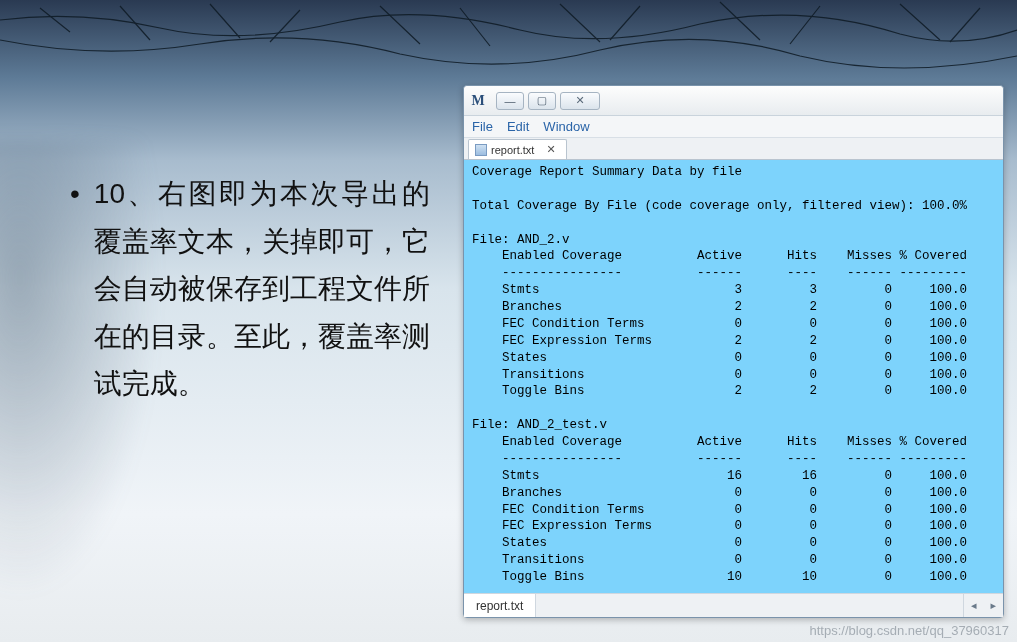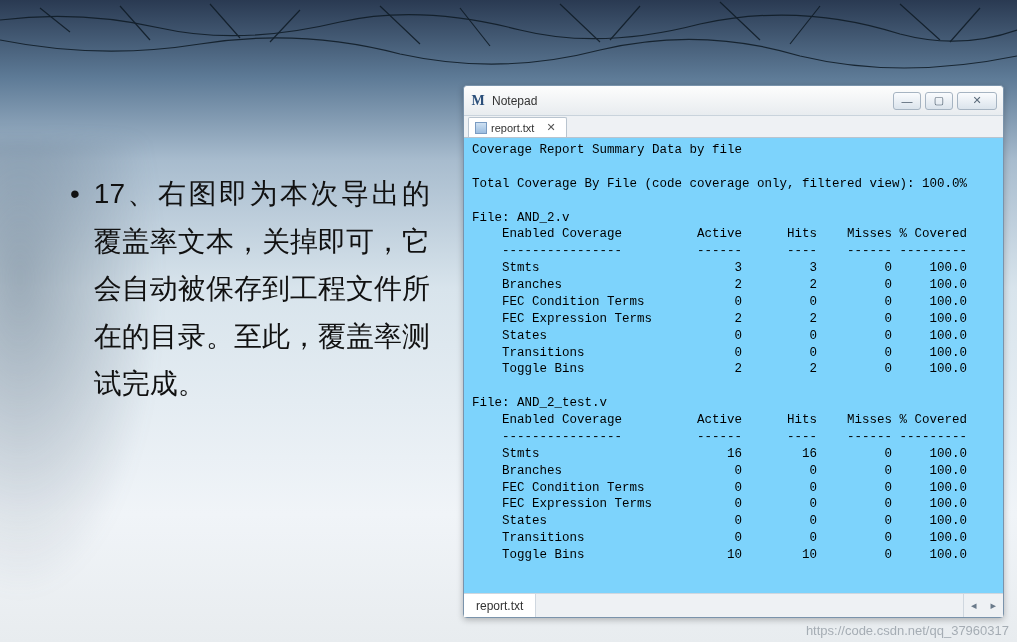--- a/index.html
+++ b/index.html
@@ -113,39 +113,43 @@
       <path d="M40 8 L70 32 M120 6 L150 40 M210 4 L240 38 M300 10 L270 42 M380 6 L420 44 M460 8 L490 46 M560 4 L600 42 M640 6 L610 40 M720 2 L760 40 M820 6 L790 44 M900 4 L940 40 M980 8 L950 42"></path>
       <path d="M0 40 Q100 60 200 44 Q300 28 400 54 Q500 76 600 50 Q700 26 800 56 Q900 80 1017 56"></path>
     </g>
   </svg>
 </div>
 <div class="cloud-shade"></div>
 
 <div class="bullet-area">
   <div class="bullet-row">
     <div class="bullet-dot">•</div>
-    <div class="bullet-text">17、右图即为本次导出的覆盖率文本，关掉即可，它会自动被保存到工程文件所在的目录。至此，覆盖率测试完成。</div>
+    <div class="bullet-text">10、右图即为本次导出的覆盖率文本，关掉即可，它会自动被保存到工程文件所在的目录。至此，覆盖率测试完成。</div>
   </div>
 </div>
 
 <div class="window">
   <div class="titlebar">
     <span class="title-icon">M</span>
-    <span class="title-text">Notepad</span>
     <div class="win-btns">
       <div class="win-btn">
           <span>—</span>
         </div>
       <div class="win-btn">
           <span>▢</span>
         </div>
       <div class="win-btn close">
           <span>✕</span>
         </div>
     </div>
+  </div>
+  <div class="menubar">
+    <span class="menu-item">File</span>
+    <span class="menu-item">Edit</span>
+    <span class="menu-item">Window</span>
   </div>
   <div class="doc-tab-row">
     <div class="doc-tab">
       <span class="tab-ico"></span>
       <span>report.txt</span>
       <span class="tab-x">✕</span>
     </div>
   </div>
   <pre class="content" id="report-content">Coverage Report Summary Data by file
 
@@ -176,13 +180,13 @@
   <div class="statusbar">
     <div class="status-tab">report.txt</div>
     <div class="status-spacer"></div>
     <div class="status-scroll">
       <span>◂</span>
       <span>▸</span>
     </div>
   </div>
 </div>
 
-<div class="watermark">https://code.csdn.net/qq_37960317</div>
+<div class="watermark">https://blog.csdn.net/qq_37960317</div>
 
 </body></html>

